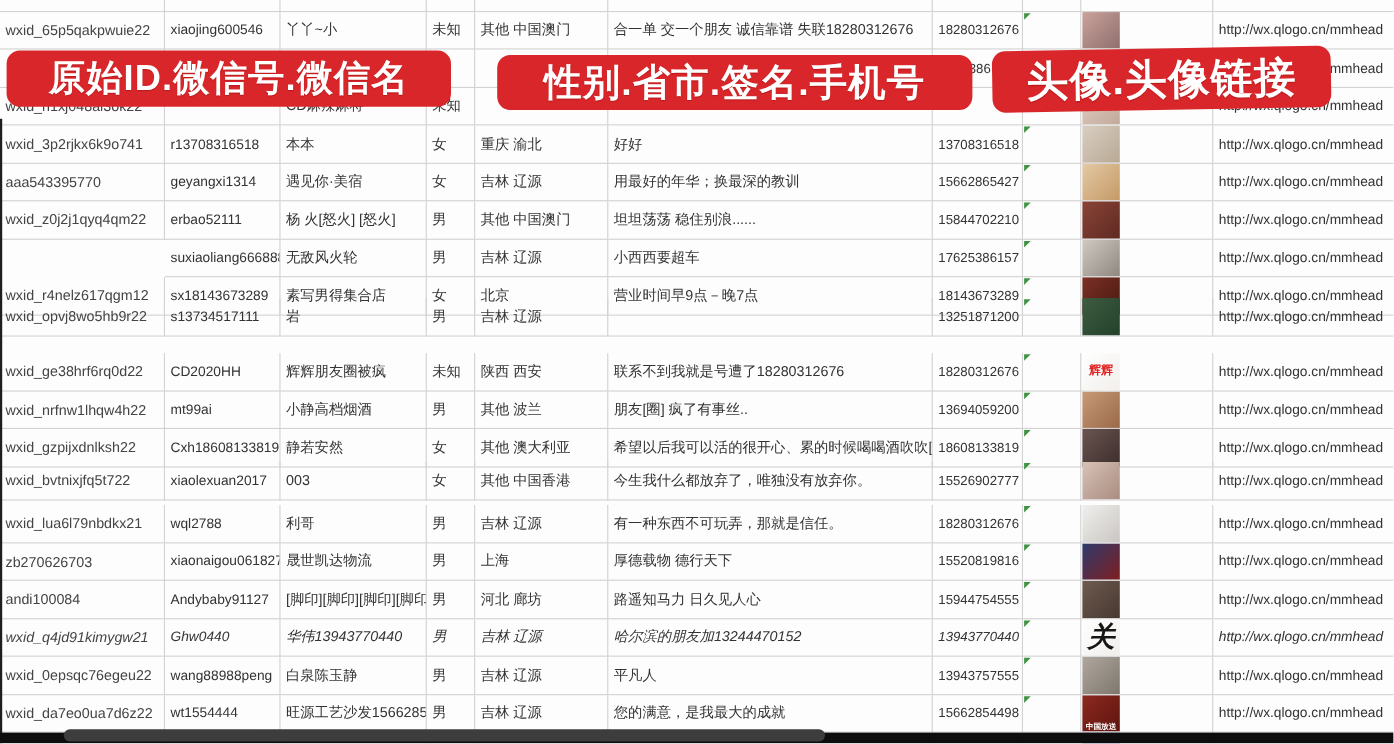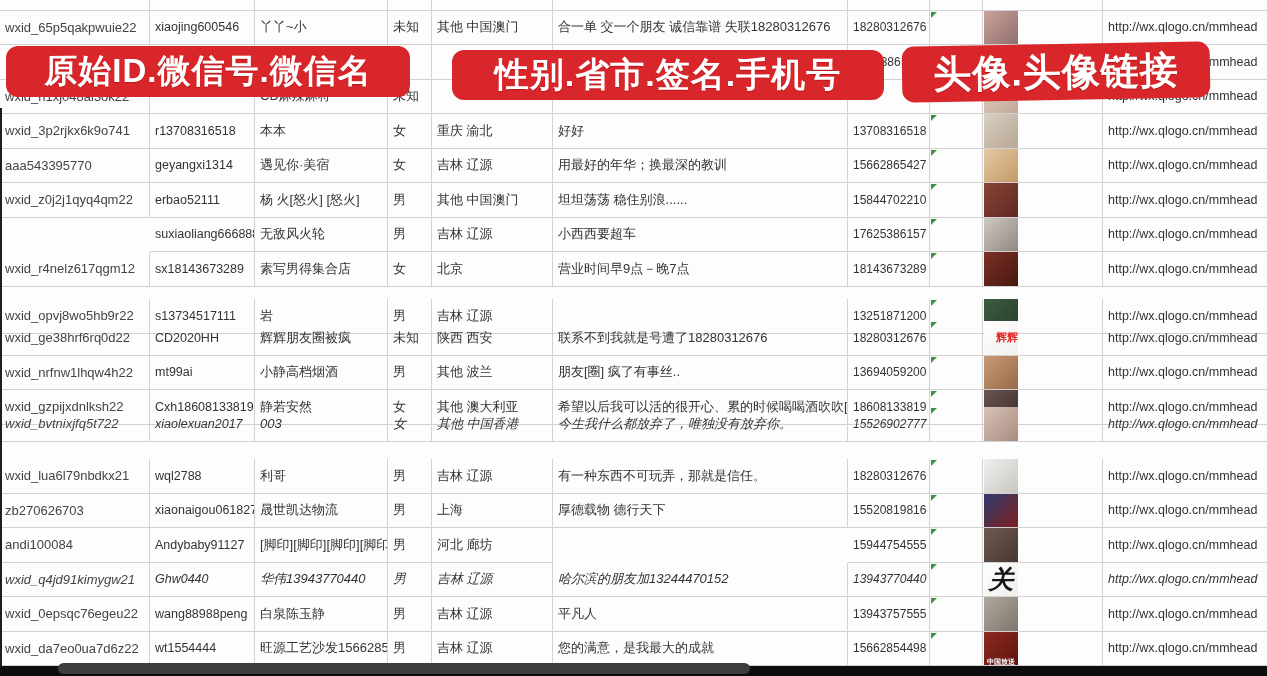--- a/index.html
+++ b/index.html
@@ -180,21 +180,21 @@
     <div class="cell c-sign">营业时间早9点－晚7点</div>
     <div class="cell c-phone">18143673289</div>
     <div class="cell c-spare">
           <span class="tri"></span>
         </div>
     <div class="cell c-ava">
           <div class="avatar" style="background: linear-gradient(135deg, rgb(124, 48, 38) 0%, rgb(71, 24, 15) 100%);"></div>
         </div>
     <div class="cell c-url">http://wx.qlogo.cn/mmhead</div>
   </div>
-      <div class="row" style="top: 299px; border-radius: 15px;">
+      <div class="row" style="top: 271px; border-radius: 15px;">
     <div class="cell c-wxid">wxid_opvj8wo5hb9r22</div>
     <div class="cell c-weixin">s13734517111</div>
     <div class="cell c-name">岩</div>
     <div class="cell c-gender">男</div>
     <div class="cell c-region">吉林 辽源</div>
     <div class="cell c-sign"></div>
     <div class="cell c-phone">13251871200</div>
     <div class="cell c-spare">
           <span class="tri"></span>
         </div>
@@ -209,21 +209,21 @@
     <div class="cell c-name">辉辉朋友圈被疯</div>
     <div class="cell c-gender">未知</div>
     <div class="cell c-region">陕西 西安</div>
     <div class="cell c-sign">联系不到我就是号遭了18280312676</div>
     <div class="cell c-phone">18280312676</div>
     <div class="cell c-spare">
           <span class="tri"></span>
         </div>
     <div class="cell c-ava">
           <div class="avatar" style="background: linear-gradient(135deg, rgb(255, 255, 255) 0%, rgb(242, 239, 236) 100%);">
-            <span class="ava-label" style="color: rgb(224, 36, 36); font-size: 11px; text-align: right;">辉辉</span>
+            <span class="ava-label" style="color: rgb(224, 36, 36); font-size: 11px;">辉辉</span>
           </div>
         </div>
     <div class="cell c-url">http://wx.qlogo.cn/mmhead</div>
   </div>
       <div class="row" style="top: 355.5px;">
     <div class="cell c-wxid">wxid_nrfnw1lhqw4h22</div>
     <div class="cell c-weixin">mt99ai</div>
     <div class="cell c-name">小静高档烟酒</div>
     <div class="cell c-gender">男</div>
     <div class="cell c-sign">朋友[圈] 疯了有事丝..</div>
@@ -246,21 +246,21 @@
     <div class="cell c-sign">希望以后我可以活的很开心、累的时候喝喝酒吹吹[</div>
     <div class="cell c-phone">18608133819</div>
     <div class="cell c-spare">
           <span class="tri"></span>
         </div>
     <div class="cell c-ava">
           <div class="avatar" style="background: linear-gradient(135deg, rgb(106, 84, 80) 0%, rgb(60, 46, 44) 100%);"></div>
         </div>
     <div class="cell c-url">http://wx.qlogo.cn/mmhead</div>
   </div>
-      <div class="row" style="top: 407px; font-style: italic;">
+      <div class="row" style="top: 420px;">
     <div class="cell c-wxid">wxid_bvtnixjfq5t722</div>
     <div class="cell c-weixin">xiaolexuan2017</div>
     <div class="cell c-name">003</div>
     <div class="cell c-gender">女</div>
     <div class="cell c-region">其他 中国香港</div>
     <div class="cell c-sign">今生我什么都放弃了，唯独没有放弃你。</div>
     <div class="cell c-phone">15526902777</div>
     <div class="cell c-spare">
           <span class="tri"></span>
         </div>
@@ -300,20 +300,21 @@
           <div class="avatar" style="background: linear-gradient(135deg, rgb(46, 58, 110) 0%, rgb(126, 31, 31) 100%);"></div>
         </div>
     <div class="cell c-url">http://wx.qlogo.cn/mmhead</div>
   </div>
       <div class="row" style="top: 528px;">
     <div class="cell c-wxid">andi100084</div>
     <div class="cell c-weixin">Andybaby91127</div>
     <div class="cell c-name">[脚印][脚印][脚印][脚印</div>
     <div class="cell c-gender">男</div>
     <div class="cell c-region">河北 廊坊</div>
+    <div class="cell c-sign">路遥知马力 日久见人心</div>
     <div class="cell c-phone">15944754555</div>
     <div class="cell c-spare">
           <span class="tri"></span>
         </div>
     <div class="cell c-ava">
           <div class="avatar" style="background: linear-gradient(135deg, rgb(110, 90, 80) 0%, rgb(71, 56, 48) 100%);"></div>
         </div>
     <div class="cell c-url">http://wx.qlogo.cn/mmhead</div>
   </div>
       <div class="row" style="top: 562.5px; font-style: italic;">

